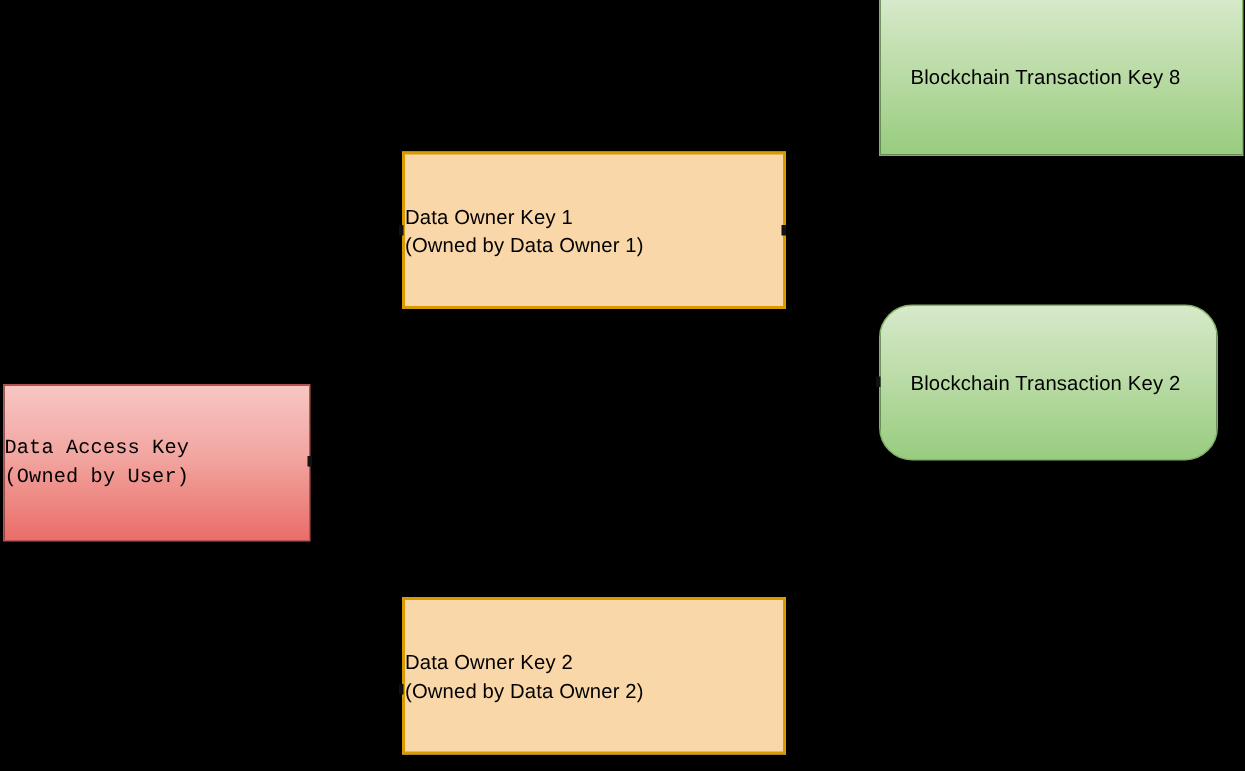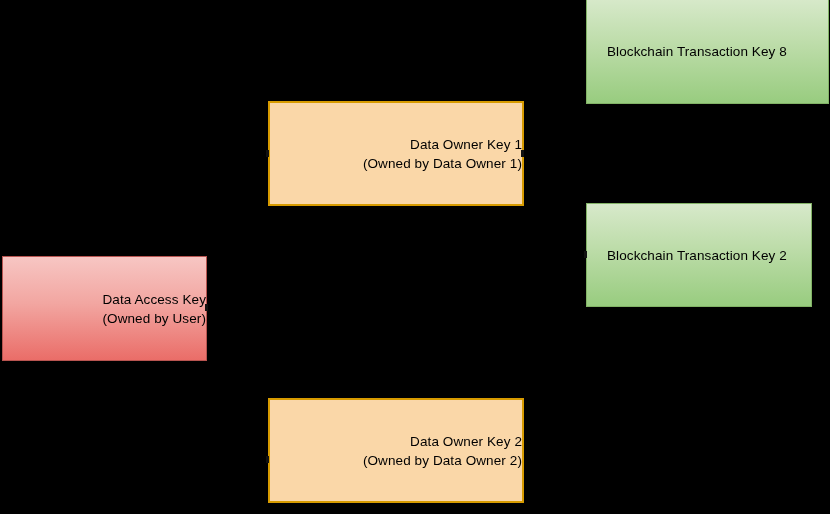--- a/index.html
+++ b/index.html
@@ -32,31 +32,32 @@
     font-size: 13.5px;
     line-height: 19px;
     letter-spacing: 0.1px;
     white-space: pre-line;
   }
   .node .label {
     width: 100%;
   }
   .node.center {
     justify-content: center;
-    text-align: right;
+    text-align: left;
   }
   .node.left {
     justify-content: flex-start;
     text-align: left;
     padding-left: 20px;
   }
   
   .node-red {
     background: linear-gradient(to bottom, #f7c6c3 0%, #f2a6a1 45%, #ea6d68 100%);
     border: 1px solid #b85450;
+    font-family: Liberation Mono, monospace;
   }
   
   .node-orange {
     background: #fad7a8;
     border: 2px solid #d79b00;
   }
   
   .node-green {
     background: linear-gradient(to bottom, #d7e9ca 0%, #bcdca8 45%, #98cc7f 100%);
     border: 1px solid #82b366;
@@ -90,18 +91,18 @@
   <div class="node node-orange center" style="left:268px; top:398px; width:256px; height:105px;">
     <span class="label">Data Owner Key 2
 (Owned by Data Owner 2)</span>
   </div>
   <div class="anchor" style="left:266px; top:456px;"></div>
 
   <div class="node node-green left" style="left:586px; top:-2px; width:243px; height:106px;">
     <span class="label">Blockchain Transaction Key 8</span>
   </div>
 
-  <div class="node node-green left" style="left:586px; top:203px; width:226px; height:104px;">
+  <div class="node node-green left" style="left:586px; top:203px; width:226px; height:104px;border-radius:22px;">
     <span class="label">Blockchain Transaction Key 2</span>
   </div>
   <div class="anchor" style="left:584px; top:251px;"></div>
 
 </div>
 
 </body></html>

